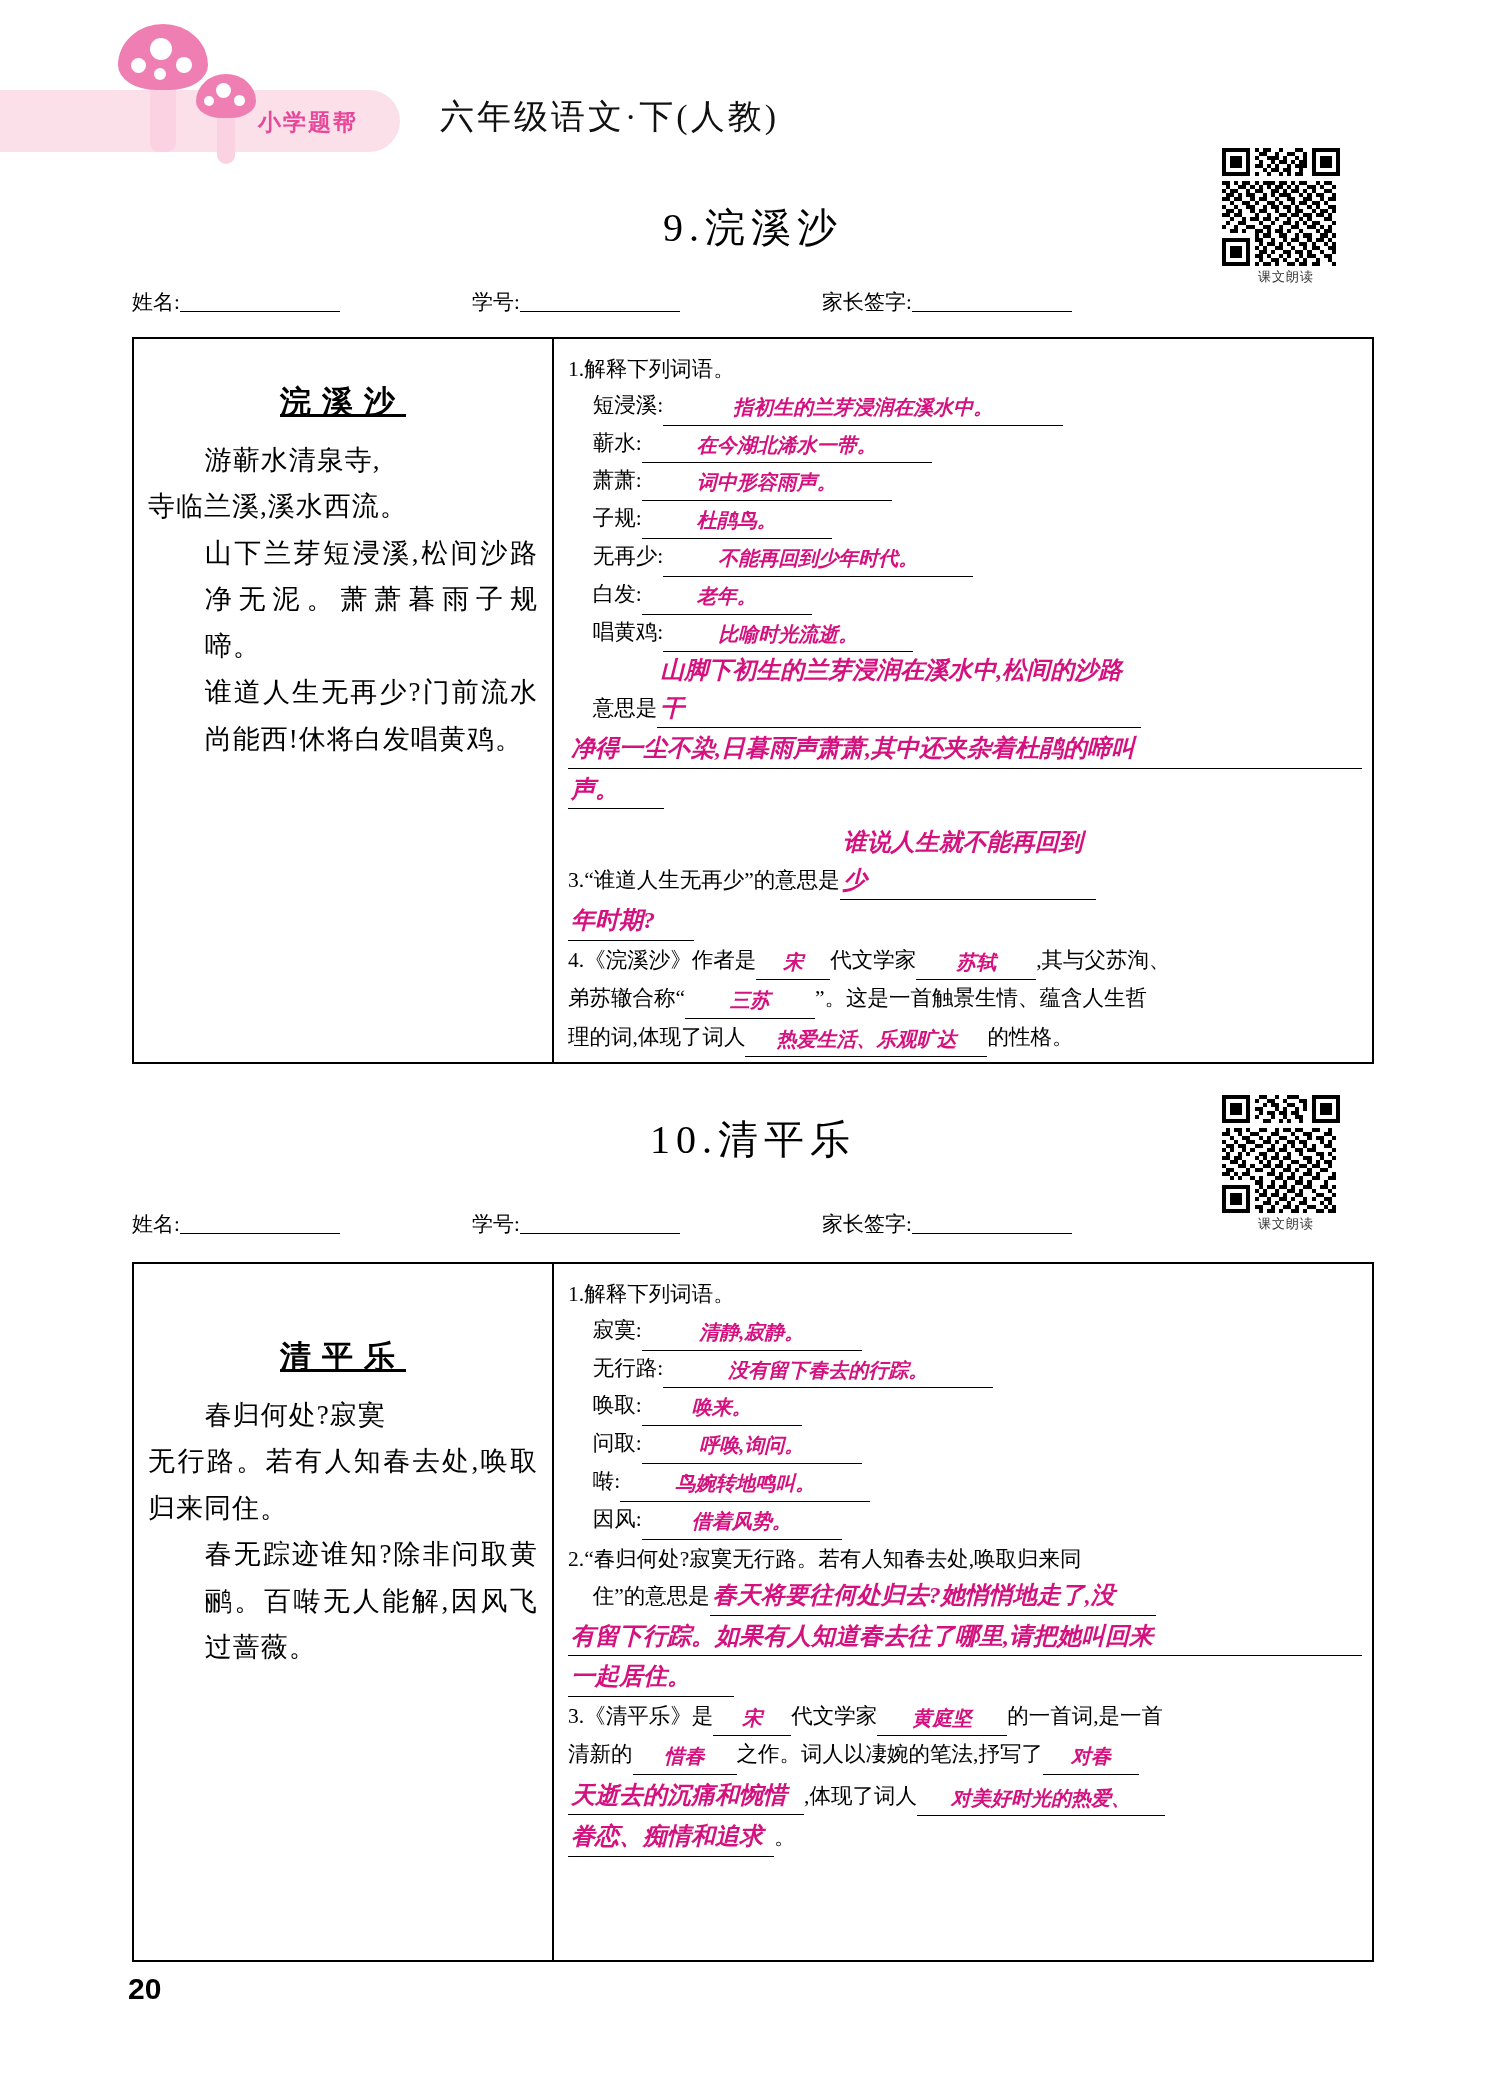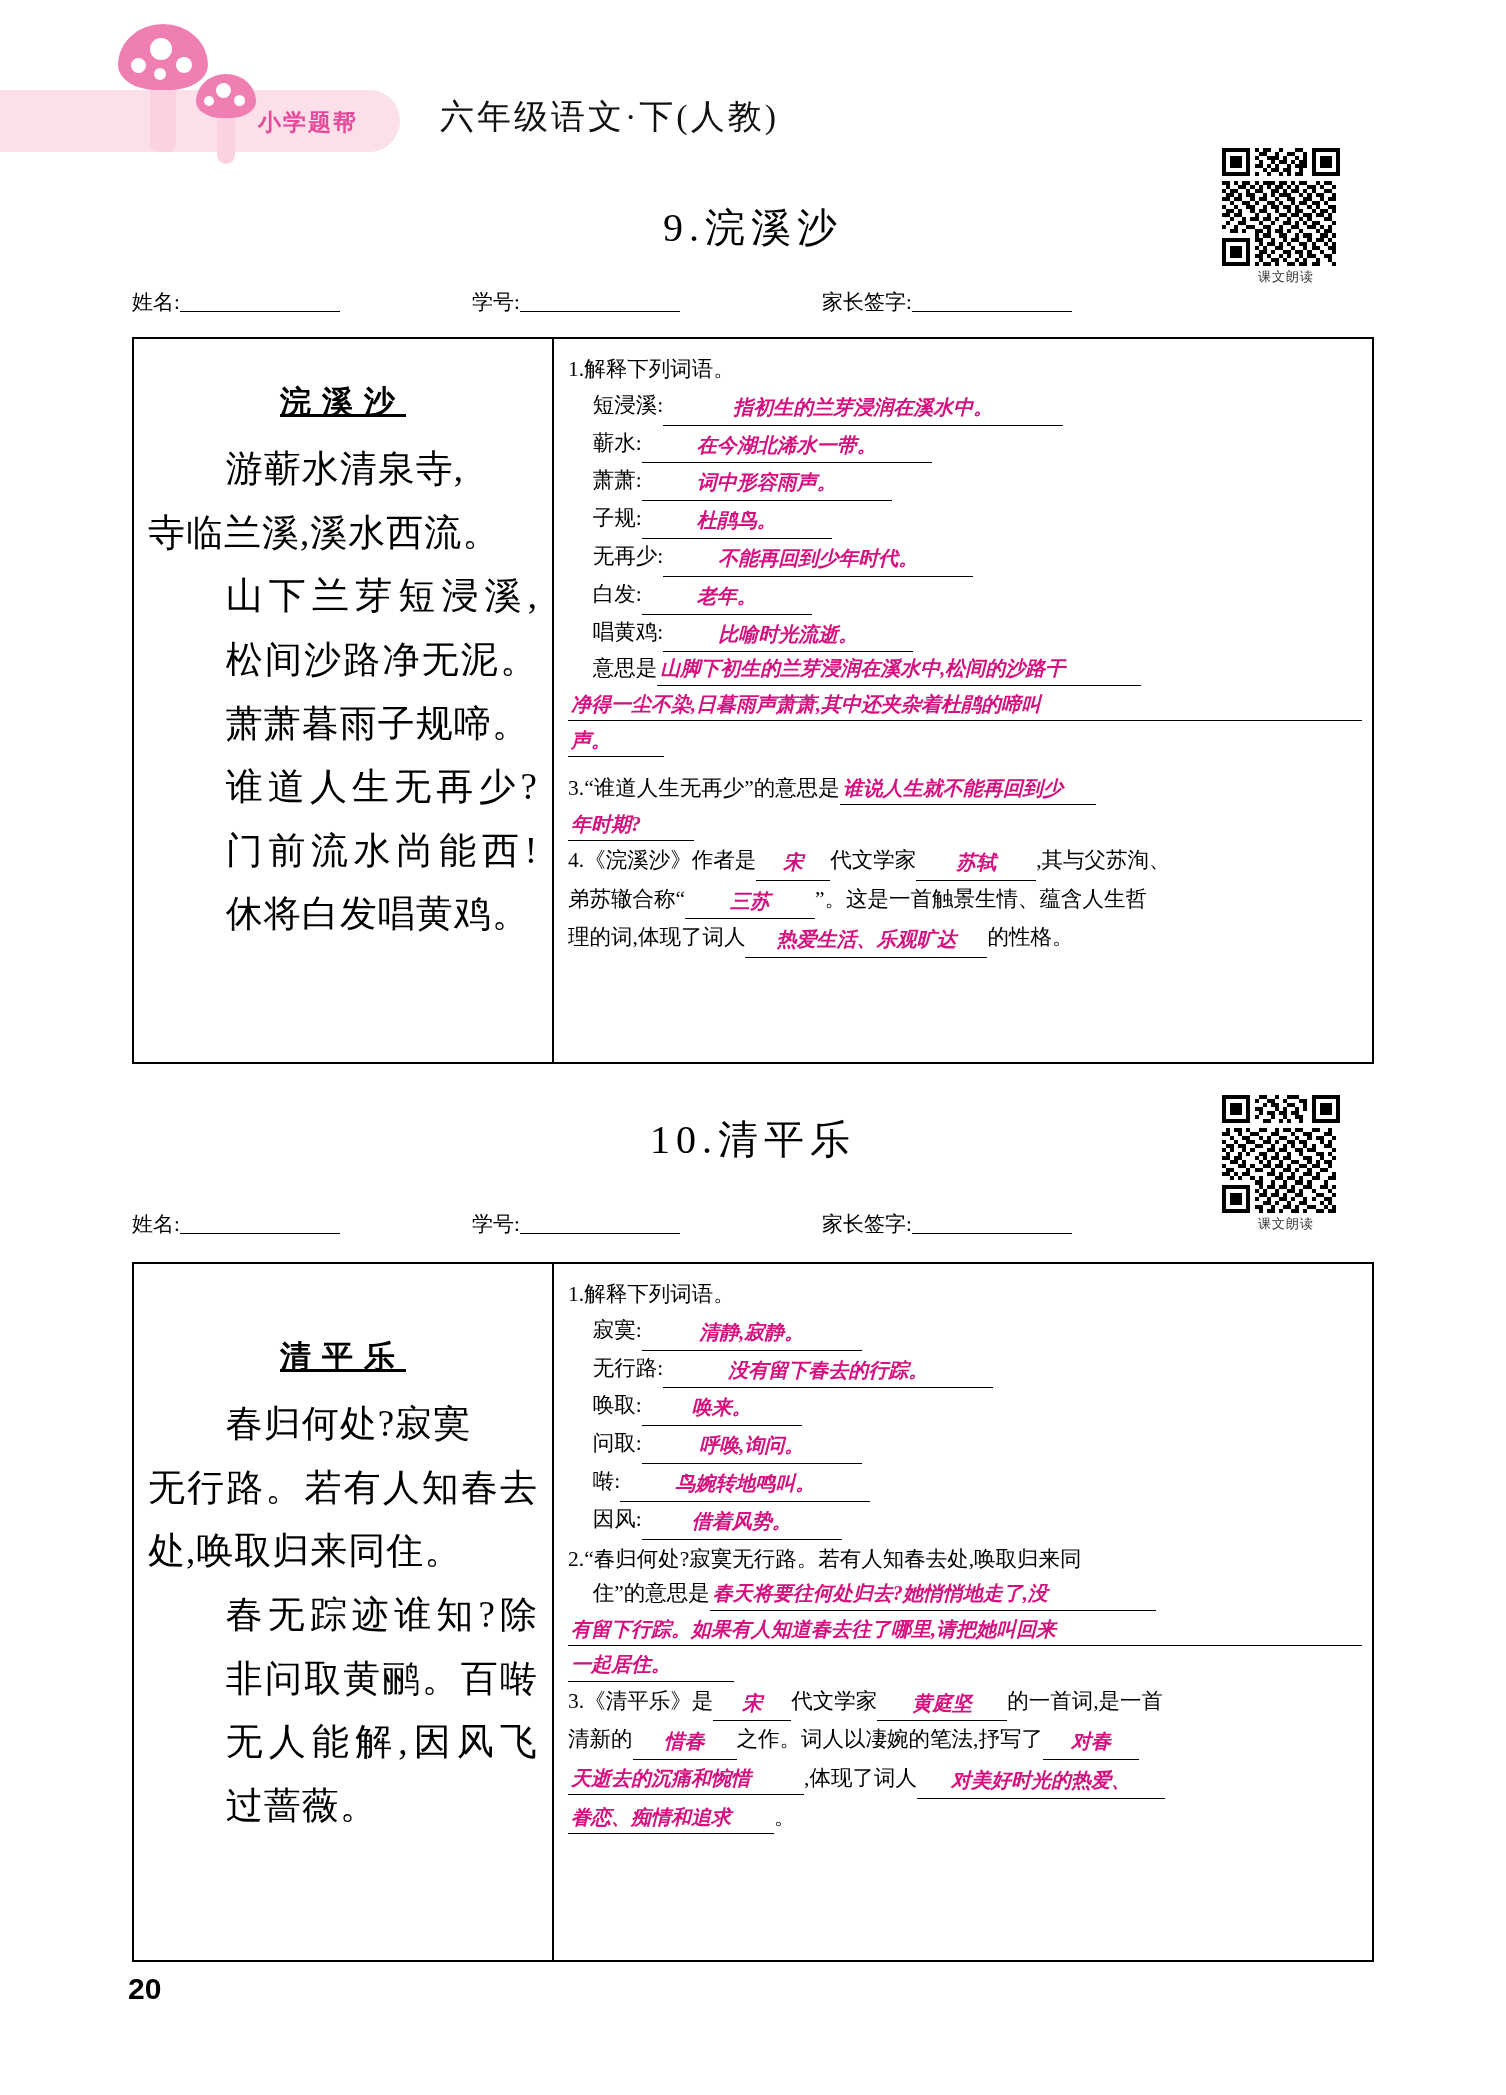--- a/index.html
+++ b/index.html
@@ -67,21 +67,21 @@
     position:relative;padding:22px 14px 10px 14px;
   }
   .box .rightcol{flex:1;box-sizing:border-box;padding:14px 16px 12px 14px;position:relative;}
 
   
   .poem-title{
     text-align:center;font-size:31px;font-weight:bold;letter-spacing:11px;
     margin:20px 0 14px 0;
     text-decoration:underline;
   }
-  .poem-body{font-size:37px;line-height:1.72;letter-spacing:1px;text-align:justify;}
+  .poem-body{font-size:27px;line-height:1.72;letter-spacing:1px;text-align:justify;}
   .poem-body .ind{margin-left:2.1em;}
 
   
   .q{font-size:21.5px;line-height:1.52;margin-bottom:2px;position:relative;}
   .q-ind{padding-left:1.15em;}
   .vocab{padding-left:1.15em;font-size:21.5px;line-height:1.62;white-space:nowrap;}
   .vocab .term{display:inline-block;text-align:center;}
   .ans{
     color:#d4117e;
     font-family:"Liberation Serif","DejaVu Serif",serif;
@@ -90,21 +90,21 @@
     font-size:20px;
   }
   .blank{
     display:inline-block;border-bottom:1.5px solid #000;
     text-align:center;box-sizing:border-box;padding:0 4px;
     vertical-align:-2px;
   }
   .blank .ans{vertical-align:0;}
   .flow{font-size:21.5px;line-height:1.56;}
   .flow .ansline{
-    color:#d4117e;font-style:italic;font-weight:bold;font-size:20px;
+    color:#d4117e;font-style:italic;font-weight:bold;font-size:24px;
     border-bottom:1.5px solid #000;display:inline-block;padding:0 3px;
   }
 
   .pageno{
     position:absolute;left:128px;top:1972px;font-size:30px;font-weight:bold;
     font-family:"Liberation Sans","DejaVu Sans",sans-serif;color:#000;
   }
 </style>
 </head>
 <body>

